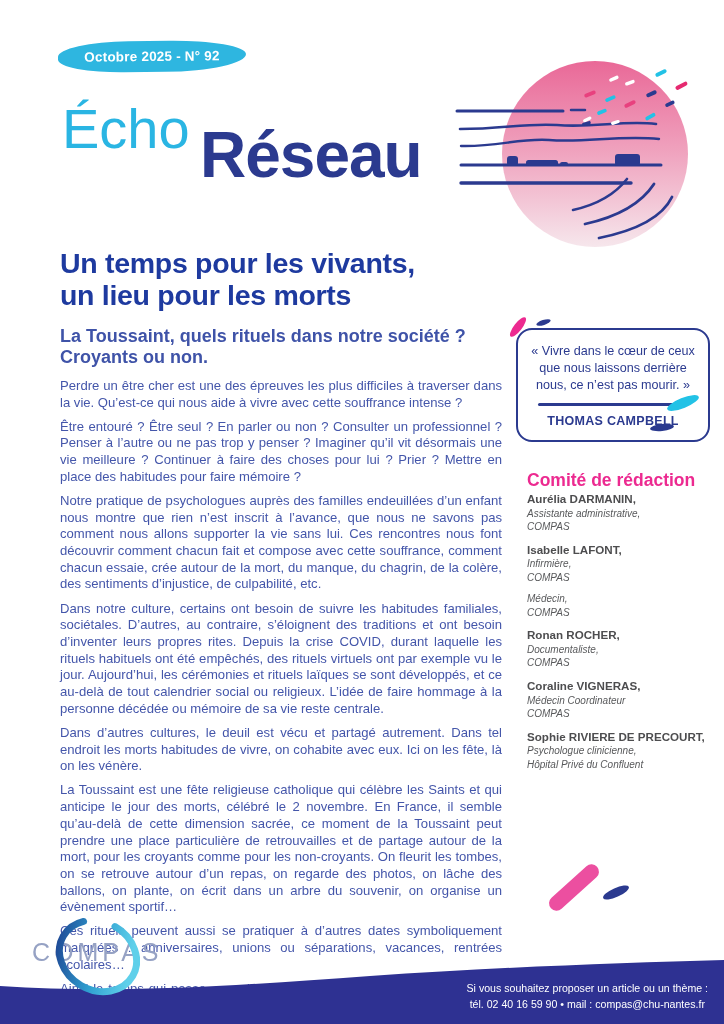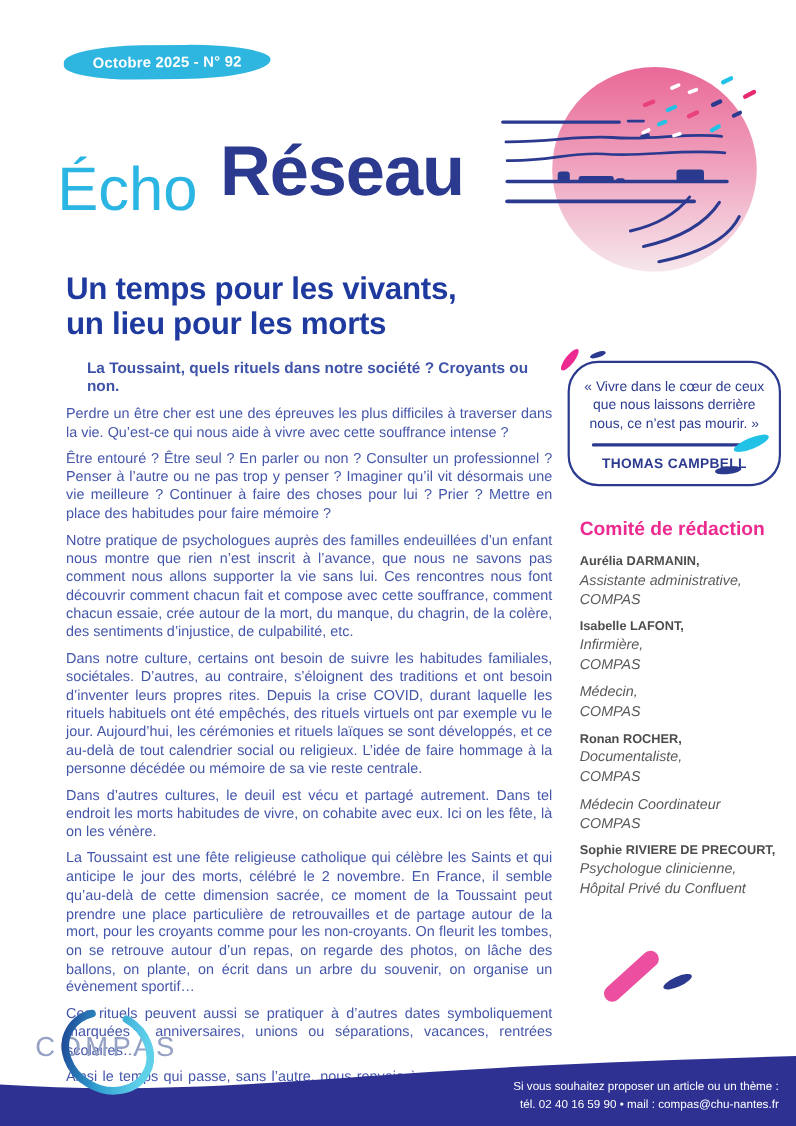--- a/index.html
+++ b/index.html
@@ -11,79 +11,79 @@
 
   
   .issue-badge {
     position:absolute; left:58px; top:41px; width:188px; height:31px;
     background:#2eb6e0; color:#ffffff; font-weight:bold; font-size:13.5px;
     display:flex; align-items:center; justify-content:center;
     border-radius:48% 52% 55% 45% / 62% 58% 70% 55%;
     transform:rotate(-0.6deg); letter-spacing:0.2px;
   }
   .logo-echo {
-    position:absolute; left:52px; top:96px; font-size:56px; color:#2ab5e3;
-    font-weight:400; letter-spacing:0px;margin-top:43px;
+    position:absolute; left:62px; top:96px; font-size:56px; color:#2ab5e3;
+    font-weight:400; letter-spacing:0px;
   }
   .logo-reseau {
     position:absolute; left:200px; top:118px; font-size:64px; color:#2b3a8f;
     font-weight:bold; letter-spacing:-1px;text-align:right;
   }
   .header-illustration { position:absolute; left:443px; top:50px; }
 
   
   .article { position:absolute; left:60px; top:248px; width:442px; }
   .article-title {
     color:#1e3a9f; font-size:28.5px; font-weight:bold; line-height:1.12;
     letter-spacing:-0.3px; margin-bottom:14px;
   }
   .article-lead {
-    color:#3f53a8; font-size:14px; font-weight:bold; margin-bottom:10px;margin-left:19px;
+    color:#3f53a8; font-size:18px; font-weight:bold; margin-bottom:10px;
   }
   .article p.body-par {
     color:#4456aa; font-size:13.1px; line-height:1.275; text-align:justify;
     margin-bottom:7.5px; hyphens:auto;
   }
 
   
   .quote-box {
     position:absolute; left:516px; top:328px; width:194px;
-    border:2.5px solid #2b3a8f; border-radius:28px;
+    border:2.5px solid #2b3a8f; border-radius:16px;
     padding:13px 10px 10px 10px; text-align:center;
   }
   .quote-text { color:#2b3a8f; font-size:12.6px; line-height:1.35; }
   .quote-divider { width:150px; height:2.5px; background:#2b3a8f; margin:9px auto 8px auto; border-radius:2px; }
   .quote-author { color:#2b3a8f; font-size:12.5px; font-weight:bold; letter-spacing:0.3px; padding-bottom:2px; }
 
   .brush-dash { position:absolute; border-radius:50%; }
   .dash-pink-quote   { left:506px; top:323px; width:24px; height:8px;  background:#ec2a90; transform:rotate(-52deg); }
   .dash-navy-quote-a { left:536px; top:320px; width:15px; height:5px;  background:#2b3a8f; transform:rotate(-18deg); }
   .dash-cyan-quote   { left:666px; top:398px; width:34px; height:10px; background:#22c2e6; transform:rotate(-22deg); }
   .dash-navy-quote-b { left:650px; top:424px; width:24px; height:7px;  background:#2b3a8f; transform:rotate(-6deg); }
 
   .dash-pink-bottom  { left:543px; top:880px; width:62px; height:15px; background:#ec4fa0; transform:rotate(-42deg); border-radius:8px; }
   .dash-navy-bottom  { left:602px; top:888px; width:28px; height:9px;  background:#2b3a8f; transform:rotate(-24deg); }
 
   .committee { position:absolute; left:527px; top:470px; width:190px; }
-  .committee-heading { color:#ec2a90; font-size:17.5px; font-weight:bold; margin-bottom:12px; }
+  .committee-heading { color:#ec2a90; font-size:17.5px; font-weight:bold; margin-bottom:0; }
   .member { margin-bottom:8px; }
   .member-name { color:#4d4d4f; font-size:11.6px; font-weight:bold; line-height:1.35; }
-  .member-role, .member-org { color:#58595b; font-size:13px; font-style:italic; line-height:1.35; }
+  .member-role, .member-org { color:#58595b; font-size:10px; font-style:italic; line-height:1.35; }
 
   
   .compas-logo { position:absolute; left:28px; top:908px; width:170px; height:95px; z-index:5; }
   .compas-text {
     position:absolute; left:4px; top:30px; font-size:25px; font-weight:300;
     color:#96a2c4; letter-spacing:4px; font-family:"Liberation Sans", sans-serif;
   }
   .compas-circle { position:absolute; left:28px; top:2px; }
 
   .footer-wave { position:absolute; left:0; bottom:0; width:724px; height:90px; z-index:2; }
   .footer-contact {
-    position:absolute; right:16px; bottom:12px; z-index:3; text-align:right;
+    position:absolute; right:16px; bottom:12px; z-index:3; text-align:center;
     color:#ffffff; font-size:10.6px; line-height:1.45;
   }
 </style>
 </head>
 <body>
 
 <div class="issue-badge">
   <span>Octobre 2025 - N° 92</span>
 </div>
 
@@ -200,20 +200,21 @@
         <div class="member-org">COMPAS</div>
       </div>
 
       <div class="member">
         <div class="member-name">Ronan ROCHER,</div>
         <div class="member-role">Documentaliste,</div>
         <div class="member-org">COMPAS</div>
       </div>
 
       <div class="member">
+        <div class="member-name">Coraline VIGNERAS,</div>
         <div class="member-role">Médecin Coordinateur</div>
         <div class="member-org">COMPAS</div>
       </div>
 
       <div class="member">
         <div class="member-name">Sophie RIVIERE DE PRECOURT,</div>
         <div class="member-role">Psychologue clinicienne,</div>
         <div class="member-org">Hôpital Privé du Confluent</div>
       </div>
     </div>

